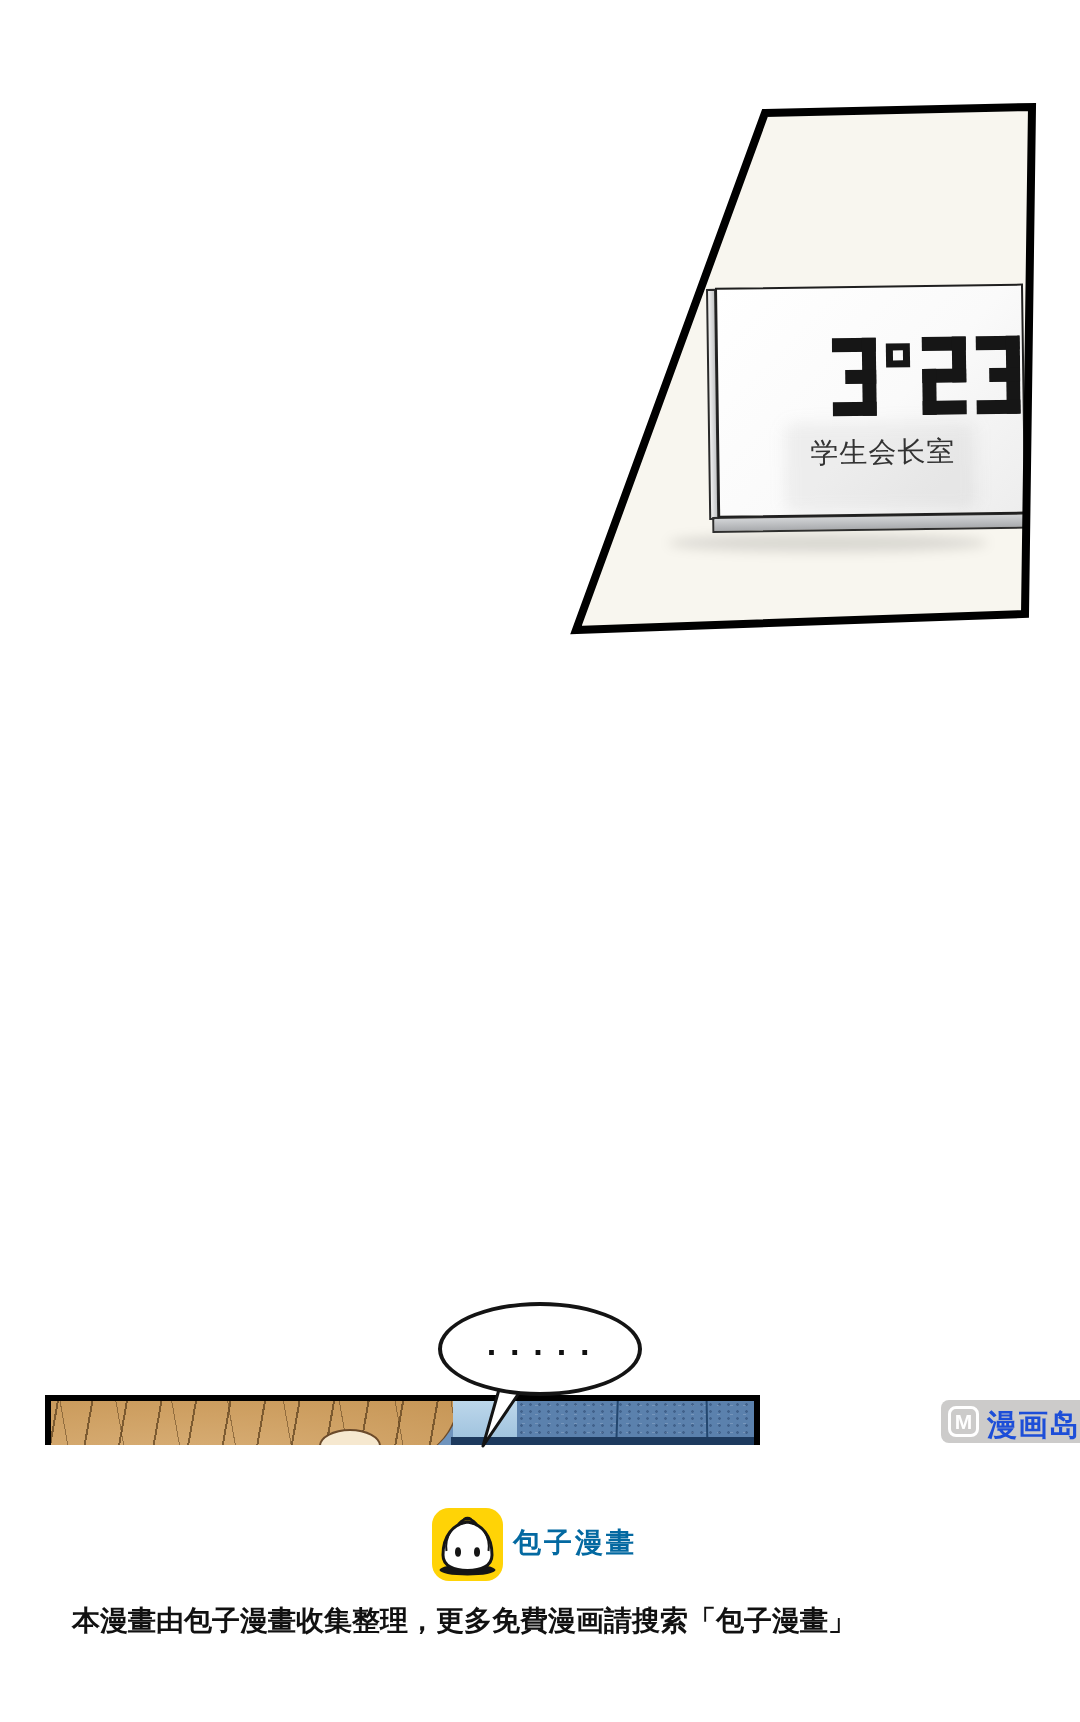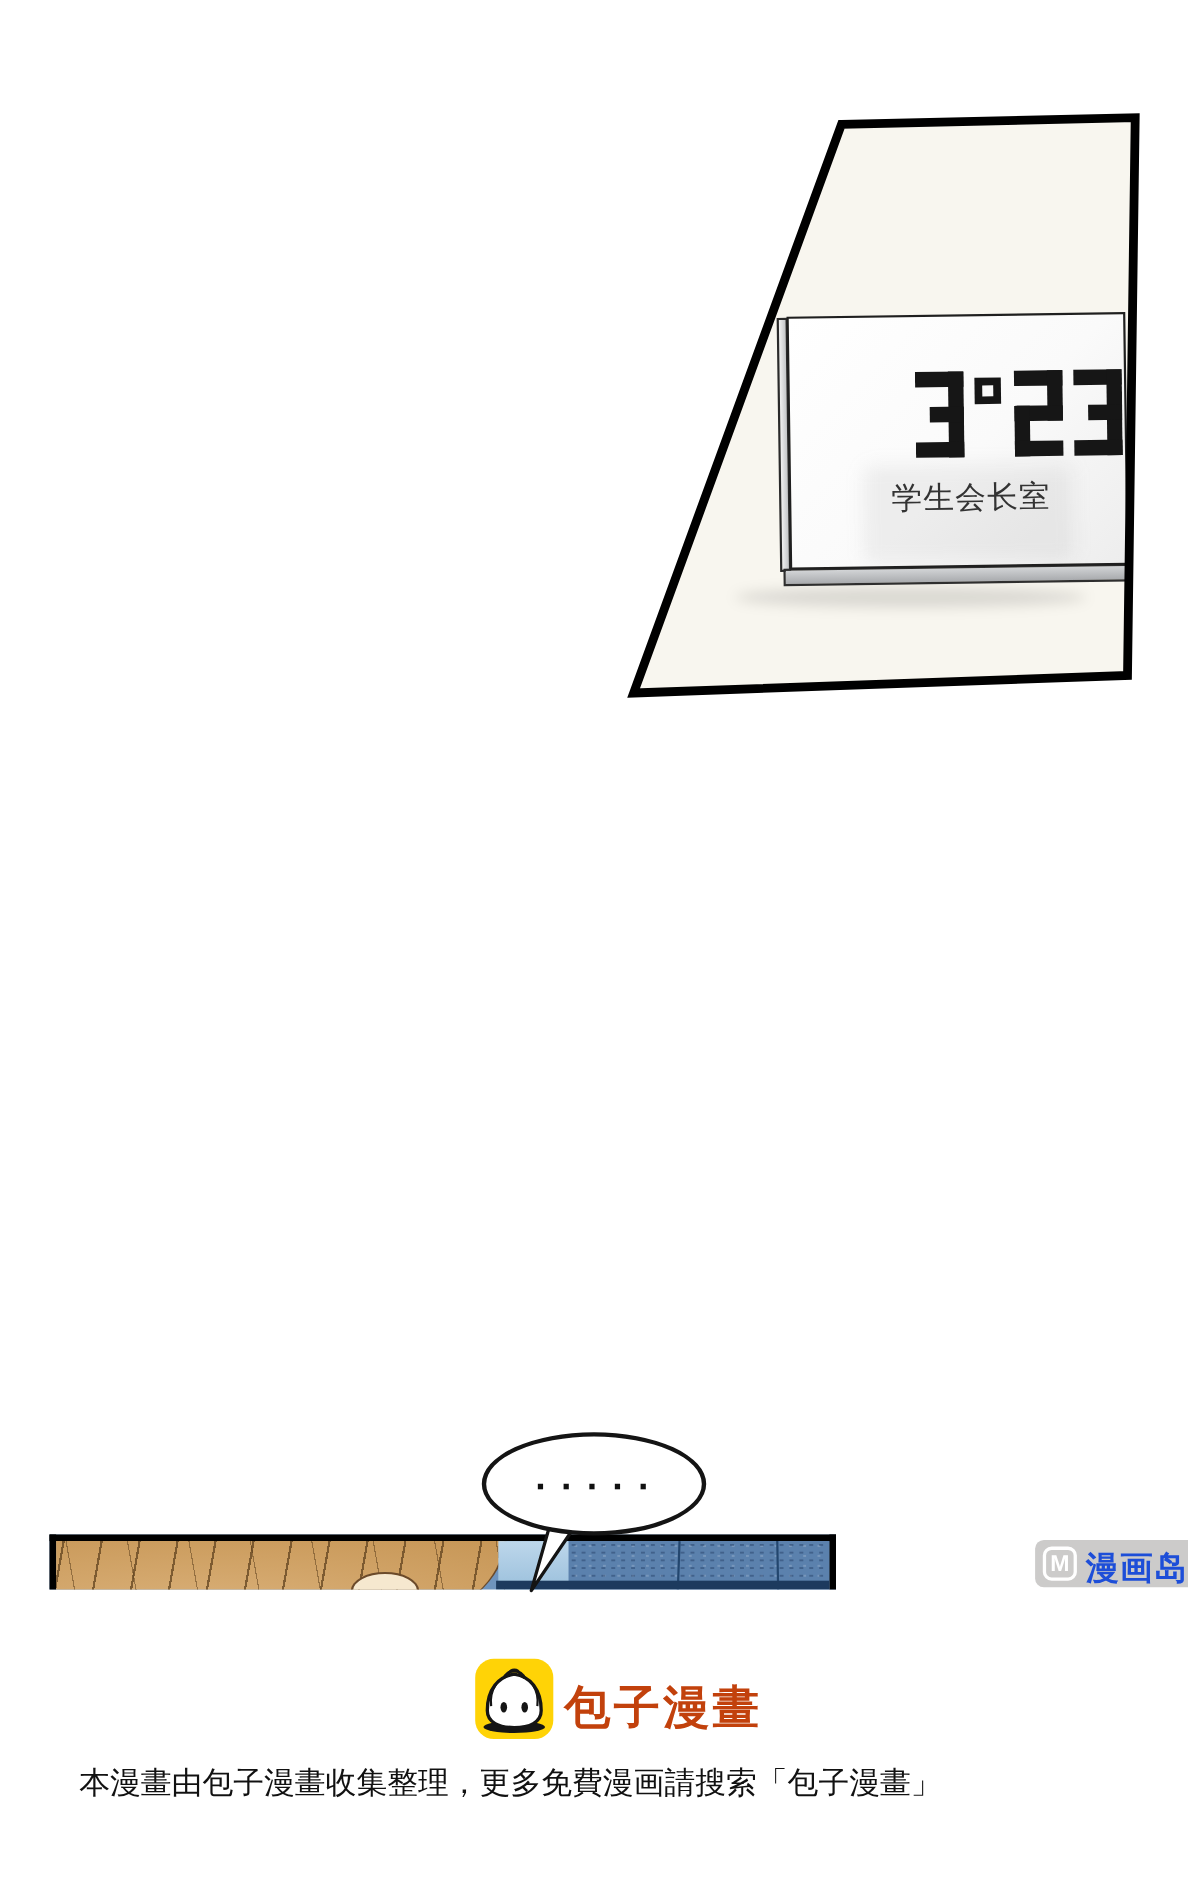--- a/index.html
+++ b/index.html
@@ -124,26 +124,26 @@
     white-space:nowrap;
   }
 
   
   .baozi-icon {
     position:absolute; left:432px; top:1508px; width:71px; height:73px;
     border-radius:17px; background:#ffd306; z-index:8;
   }
   .baozi-logo-text {
     position:absolute; left:513px; top:1524px;
-    font-size:42px; font-weight:900; letter-spacing:3px; color:#c2410c;
+    font-size:28px; font-weight:900; letter-spacing:3px; color:#0369a1;
     z-index:8; white-space:nowrap;
   }
   .footer-note {
     position:absolute; left:0; top:1602px; width:928px;
-    text-align:center; font-size:28px; font-weight:400; color:#111;
+    text-align:center; font-size:28px; font-weight:700; color:#111;
     z-index:8;
   }
 </style>
 </head>
 <body>
 
 <svg id="wall-fill-layer">
   <polygon points="765,113 1032,107 1025,614 576,630" fill="#f8f6ef"></polygon>
 </svg>
 

